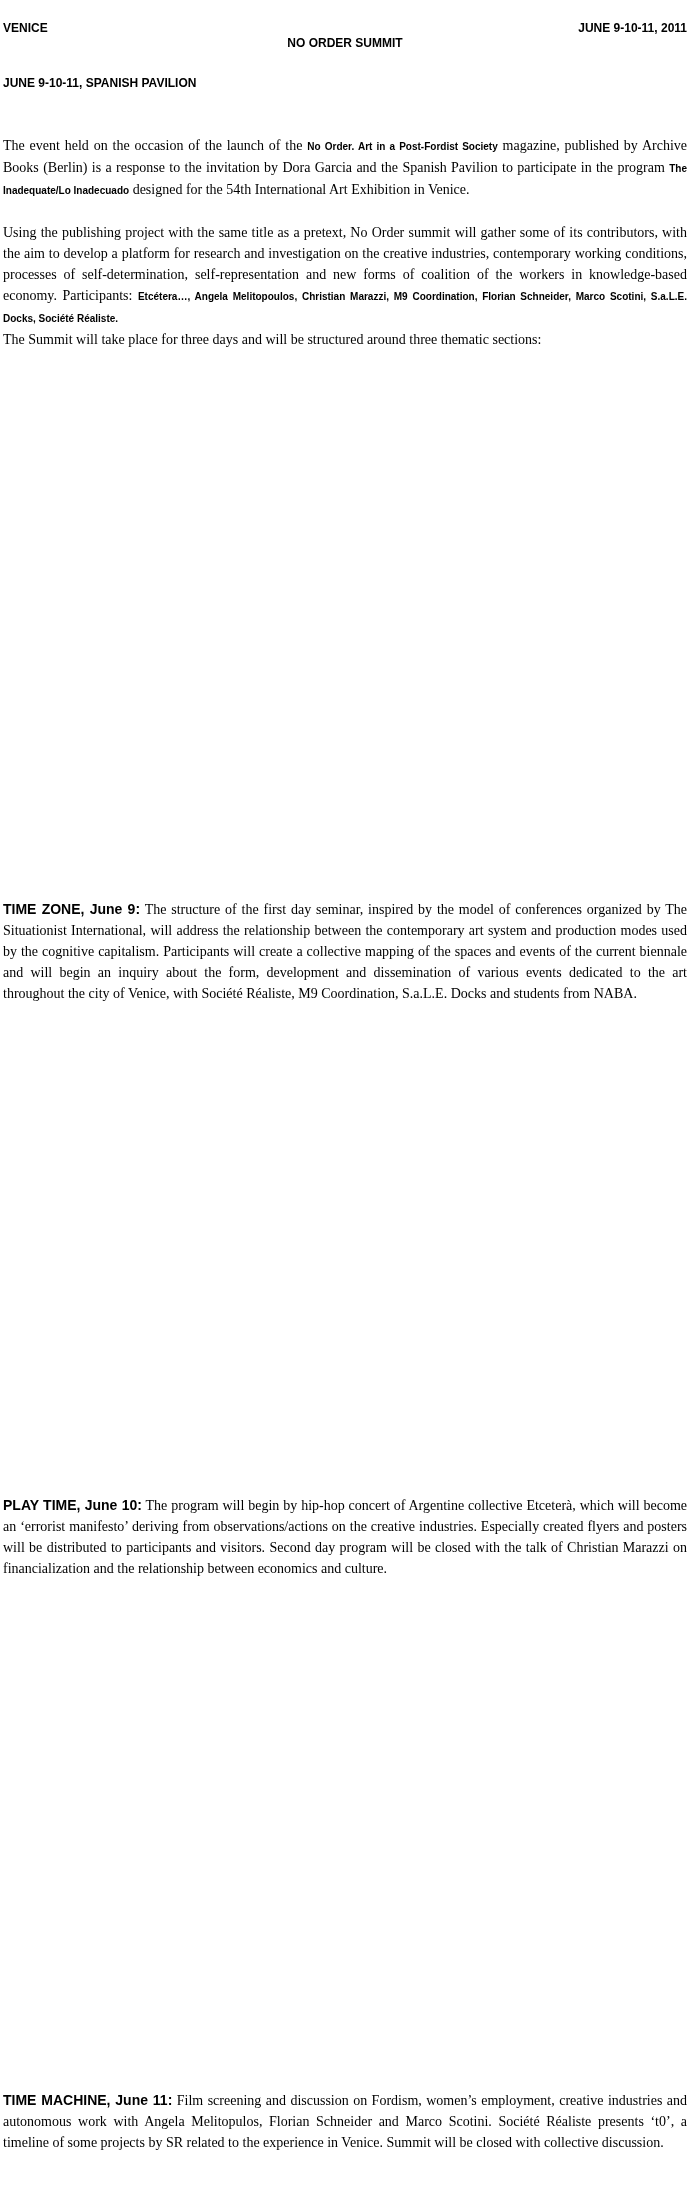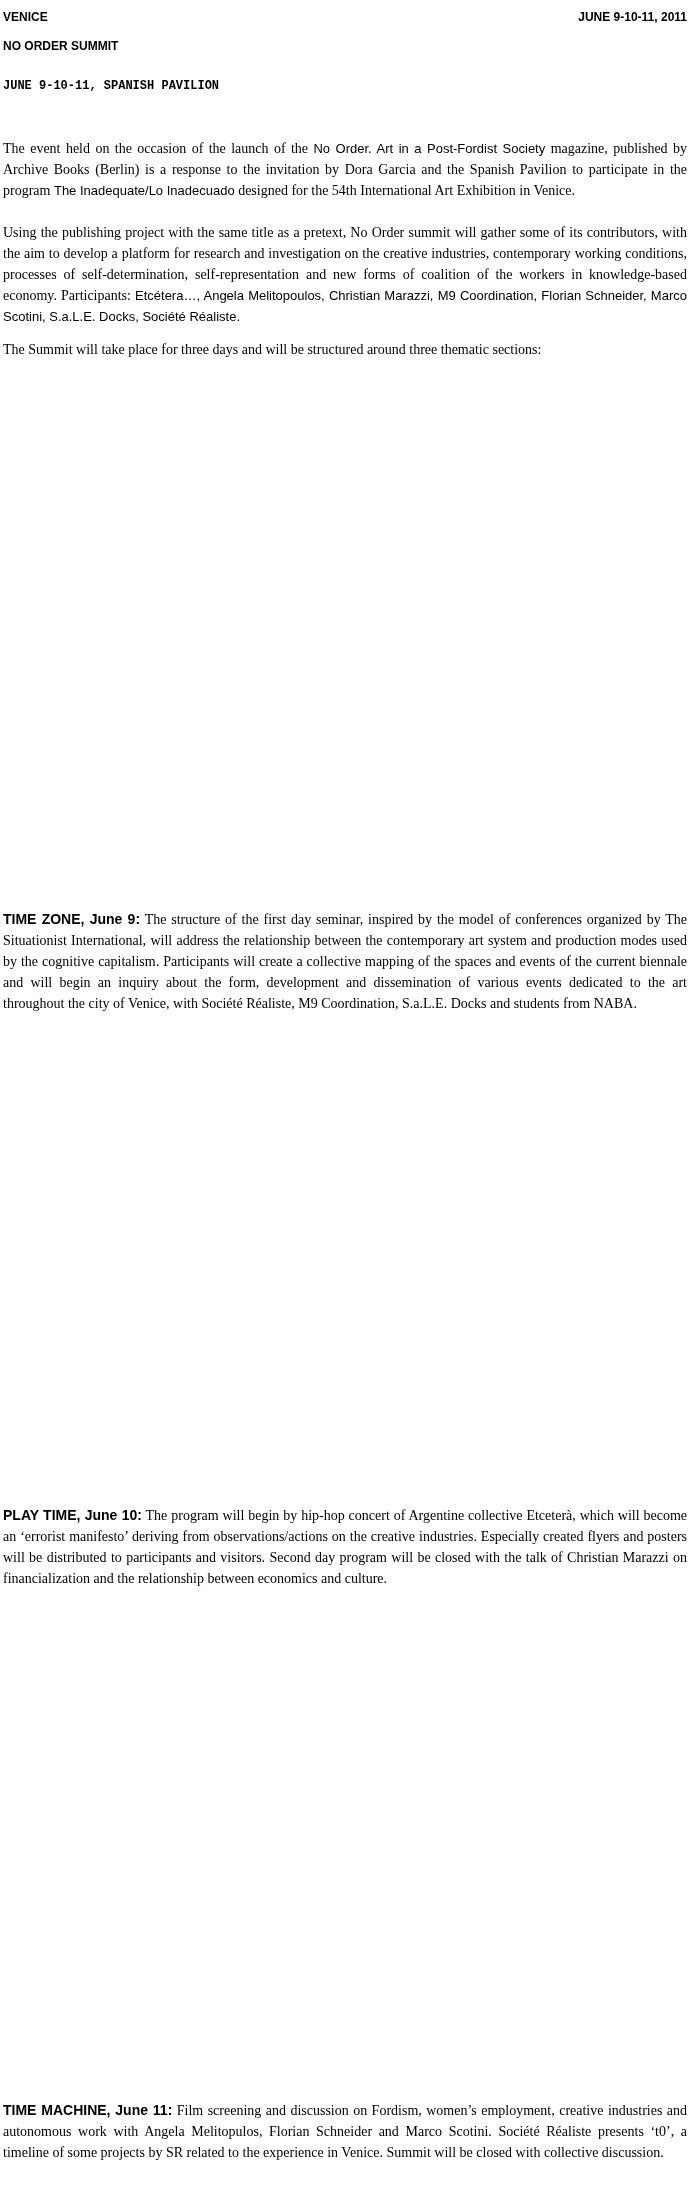--- a/index.html
+++ b/index.html
@@ -14,55 +14,55 @@
     padding: 0 3px;
     background: #ffffff;
     color: #000000;
     overflow: hidden;
     font-family: "Liberation Serif", serif;
   }
   .topbar {
     display: flex;
     justify-content: space-between;
     align-items: flex-start;
-    padding-top: 10px;
+    padding-top: 21px;
     font-family: "Liberation Sans", sans-serif;
     font-weight: bold;
     font-size: 12px;
     line-height: 14px;
   }
   .title-block {
-    margin-top: 14px;
     font-family: "Liberation Sans", sans-serif;
     font-weight: bold;
     font-size: 12px;
     line-height: 16px;
+    text-align: center;
   }
   .venue-block {
     margin-top: 24px;
-    font-family: Liberation Mono, monospace;
+    font-family: Liberation Sans, sans-serif;
     font-weight: bold;
     font-size: 12px;
     line-height: 16px;
   }
   .body-para {
     font-family: "Liberation Serif", serif;
     font-size: 14px;
     line-height: 21px;
     text-align: justify;
     margin: 0;
   }
   .body-para .inline-bold {
     font-family: "Liberation Sans", sans-serif;
-    font-weight: normal;
-    font-size: 13px;
+    font-weight: bold;
+    font-size: 10px;
   }
   .p1 { margin-top: 44px; }
   .p2 { margin-top: 21px; }
-  .p3 { margin-top: 12px; }
+  .p3 { }
   .section-label {
     font-family: Liberation Sans, sans-serif;
     font-weight: bold;
     font-size: 14px;
   }
   .gap-1 { height: 549px; }
   .gap-2 { height: 491px; }
   .gap-3 { height: 511px; }
 </style>
 </head>

